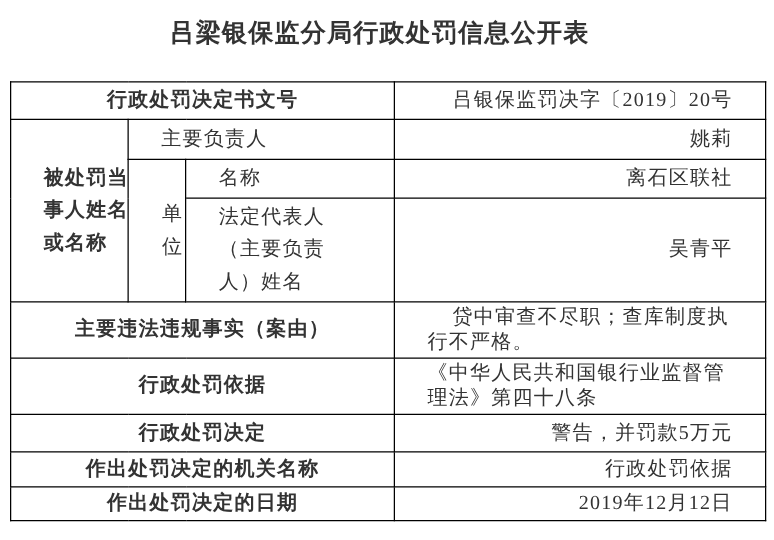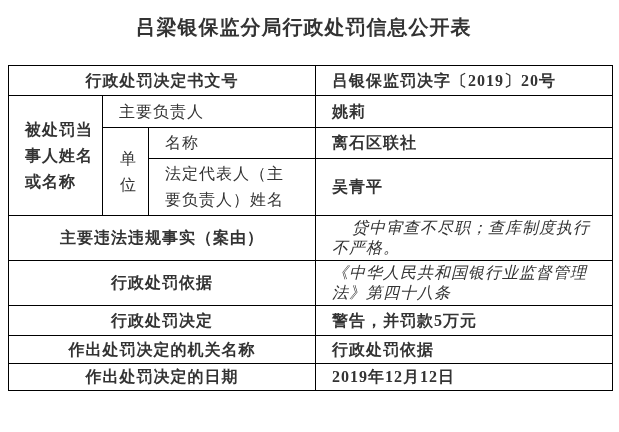--- a/index.html
+++ b/index.html
@@ -35,54 +35,53 @@
     border-collapse: collapse;
     table-layout: fixed;
     margin: 25px 0 0 8px;
     width: 604px;
   }
   .penalty-table td {
     border: 1px solid #000000;
     font-size: 16px;
     letter-spacing: 1px;
     line-height: 20px;
-    padding: 2px 16px;
+    padding: 2px 26px;
     vertical-align: middle;
     overflow: hidden;
     color: #333333;
   }
   .lbl {
     font-weight: bold;
     text-align: center;
   }
   .sub {
     text-align: left;
     font-weight: normal;
   }
   .val-center {
-    text-align: left;
-    font-weight: bold;
+    text-align: right;
+    font-weight: normal;
   }
   .val-left {
     text-align: left;
     font-weight: normal;
-    font-style: italic;
   }
   
   .wrap-party {
     width: 72px;
     word-break: break-all;
     line-height: 26px;
     text-align: left;
   }
   .wrap-unit {
     width: 18px;
     word-break: break-all;
     line-height: 26px;
-    text-align: right;
+    text-align: center;
   }
   .wrap-legalrep {
     max-width: 140px;
     word-break: break-all;
     line-height: 26px;
     text-align: left;
   }
   .wrap-value {
     max-width: 264px;
     word-break: break-all;

